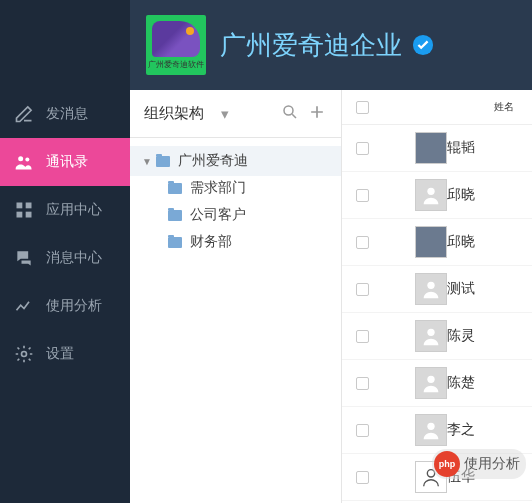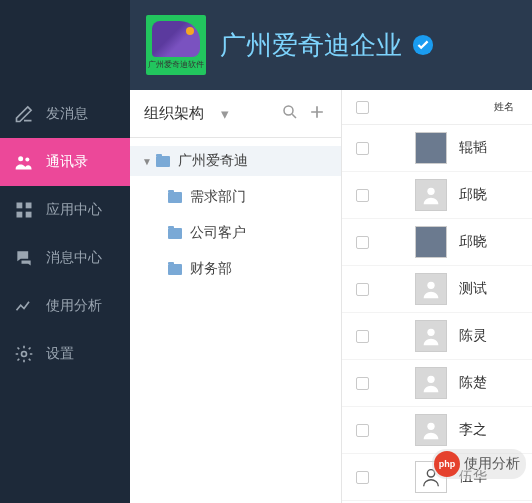--- a/index.html
+++ b/index.html
@@ -23,33 +23,33 @@
     
     .content { flex: 1; display: flex; }
     .tree-panel { width: 212px; border-right: 1px solid #e5e5e5; display: flex; flex-direction: column; }
     .tree-header { display: flex; align-items: center; padding: 12px 14px; border-bottom: 1px solid #e5e5e5; font-size: 15px; color: #333; }
     .tree-title { flex: 1; display: flex; align-items: center; gap: 11px; }
     .tree-title .chev { margin-left: 6px; color: #999; }
     .tree-header .h-icon { color: #999; margin-left: 8px; cursor: pointer; }
     .tree-body { padding: 8px 0; }
     .tree-root { display: flex; align-items: center; padding: 6px 12px; background: #f0f4f8; font-size: 14px; color: #424242; cursor: pointer; }
     .tree-root .tri { color: #8a8a8a; margin-right: 4px; font-size: 10px; }
-    .tree-child { display: flex; align-items: center; padding: 12px 12px 6px 38px; font-size: 14px; color: #424242; cursor: pointer; }
+    .tree-child { display: flex; align-items: center; padding: 3px 12px 6px 38px; font-size: 14px; color: #424242; cursor: pointer; }
     .folder { width: 14px; height: 11px; background: #7aa9d6; border-radius: 1px; margin-right: 8px; position: relative; }
     .folder::before { content: ""; position: absolute; top: -2px; left: 0; width: 6px; height: 2px; background: #7aa9d6; border-radius: 1px 1px 0 0; }
     
     .list-panel { flex: 1; }
     .list-header { display: flex; align-items: center; padding: 10px 14px; font-size: 10px; color: #333; border-bottom: 1px solid #eee; }
     .list-header .th-name { flex: 1; text-align: right; padding-right: 4px; }
     .list-row { display: flex; align-items: center; padding: 7px 14px; border-bottom: 1px solid #f3f3f3; }
     .chk { width: 13px; height: 13px; border: 1px solid #c9c9c9; background: #fff; border-radius: 2px; cursor: pointer; }
     .avatar { width: 32px; height: 32px; background: #d8d8d8; border: 1px solid #ccc; margin-left: 46px; display: flex; align-items: center; justify-content: center; }
     .avatar svg { width: 22px; height: 22px; }
     .avatar.photo { background: #6b7a8f; }
-    .row-name { margin-left: 12px; font-size: 14px; color: #333; white-space: nowrap; }
+    .row-name { margin-left: 0; font-size: 14px; color: #333; white-space: nowrap; }
     
     .watermark { position: absolute; bottom: 24px; right: 6px; display: flex; align-items: center; background: rgba(220,220,220,0.5); padding: 2px 6px 2px 2px; border-radius: 14px; font-size: 14px; color: #555; }
     .php-badge { width: 26px; height: 26px; background: #e5412d; border-radius: 50%; color: #fff; font-size: 9px; font-weight: 700; display: flex; align-items: center; justify-content: center; margin-right: 4px; }
   </style>
 </head>
 <body>
 
 <div class="app">
   <div class="sidebar">
     <div class="nav-spacer"></div>

